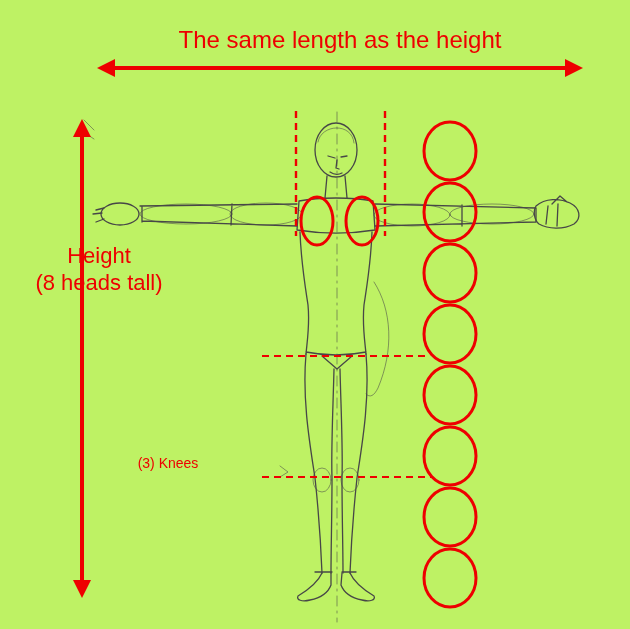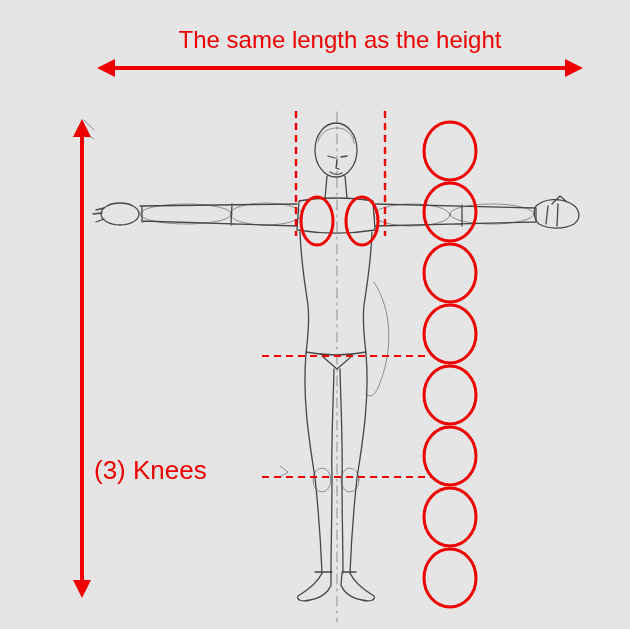--- a/index.html
+++ b/index.html
@@ -1,27 +1,27 @@
 <!DOCTYPE html>
 <html style="--annotation: #ee0000; --sketch: #474747; --background: #ffffff;"><head>
 <meta charset="utf-8">
 <style>
   html,body{margin:0;padding:0;background:#fff;}
   #canvas{
-    position:relative;width:630px;height:629px;background:#e5e5e5;overflow:hidden;
+    position:relative;width:630px;height:629px;background:#bef264;overflow:hidden;
     font-family:"Liberation Sans",sans-serif;
   }
   #art{position:absolute;left:0;top:0;z-index:1;}
   .lbl{position:absolute;z-index:2;color:var(--annotation,#e60000);}
   .lbl span{display:block;}
   #lbl-top{left:120px;top:26px;width:440px;text-align:center;font-size:24px;}
   #lbl-shoulder{left:200px;top:82px;width:280px;text-align:center;font-size:24px;}
   #lbl-height{left:26px;top:242px;width:146px;text-align:center;font-size:22px;line-height:27px;}
   #lbl-crotch{left:94px;top:339px;width:164px;text-align:right;font-size:22px;line-height:26px;}
-  #lbl-knees{left:94px;top:455px;width:148px;text-align:left;font-size:26px;}
+  #lbl-knees{left:94px;top:455px;width:148px;text-align:center;font-size:14px;}
 
   .pencil{stroke:var(--sketch,#474747);stroke-width:1.3;fill:none;stroke-linecap:round;stroke-linejoin:round;}
   .pencil-light{stroke:var(--sketch,#474747);stroke-width:1;fill:none;opacity:.55;stroke-linecap:round;}
   .anno{stroke:var(--annotation,#e60000);fill:none;}
   .anno-fill{fill:var(--annotation,#e60000);stroke:none;}
   .arrow-line{stroke-width:4;}
   .dashv{stroke-width:2.4;stroke-dasharray:7 5;}
   .dashh{stroke-width:2.2;stroke-dasharray:7 5;}
   .joint{stroke-width:3;}
   .headunit{stroke-width:3;}
@@ -102,18 +102,20 @@
         <ellipse class="anno headunit" cx="450" cy="517" rx="26" ry="29"></ellipse>
         <ellipse class="anno headunit" cx="450" cy="578" rx="26" ry="29"></ellipse>
       </g>
     </g>
   </svg>
 
   <div class="lbl" id="lbl-top">The same length as the height</div>
 
 
   <div class="lbl" id="lbl-height">
+    <span>Height</span>
+    <span>(8 heads tall)</span>
   </div>
 
 
   <div class="lbl" id="lbl-knees">(3) Knees</div>
 
 </div>
 
 </body></html>

